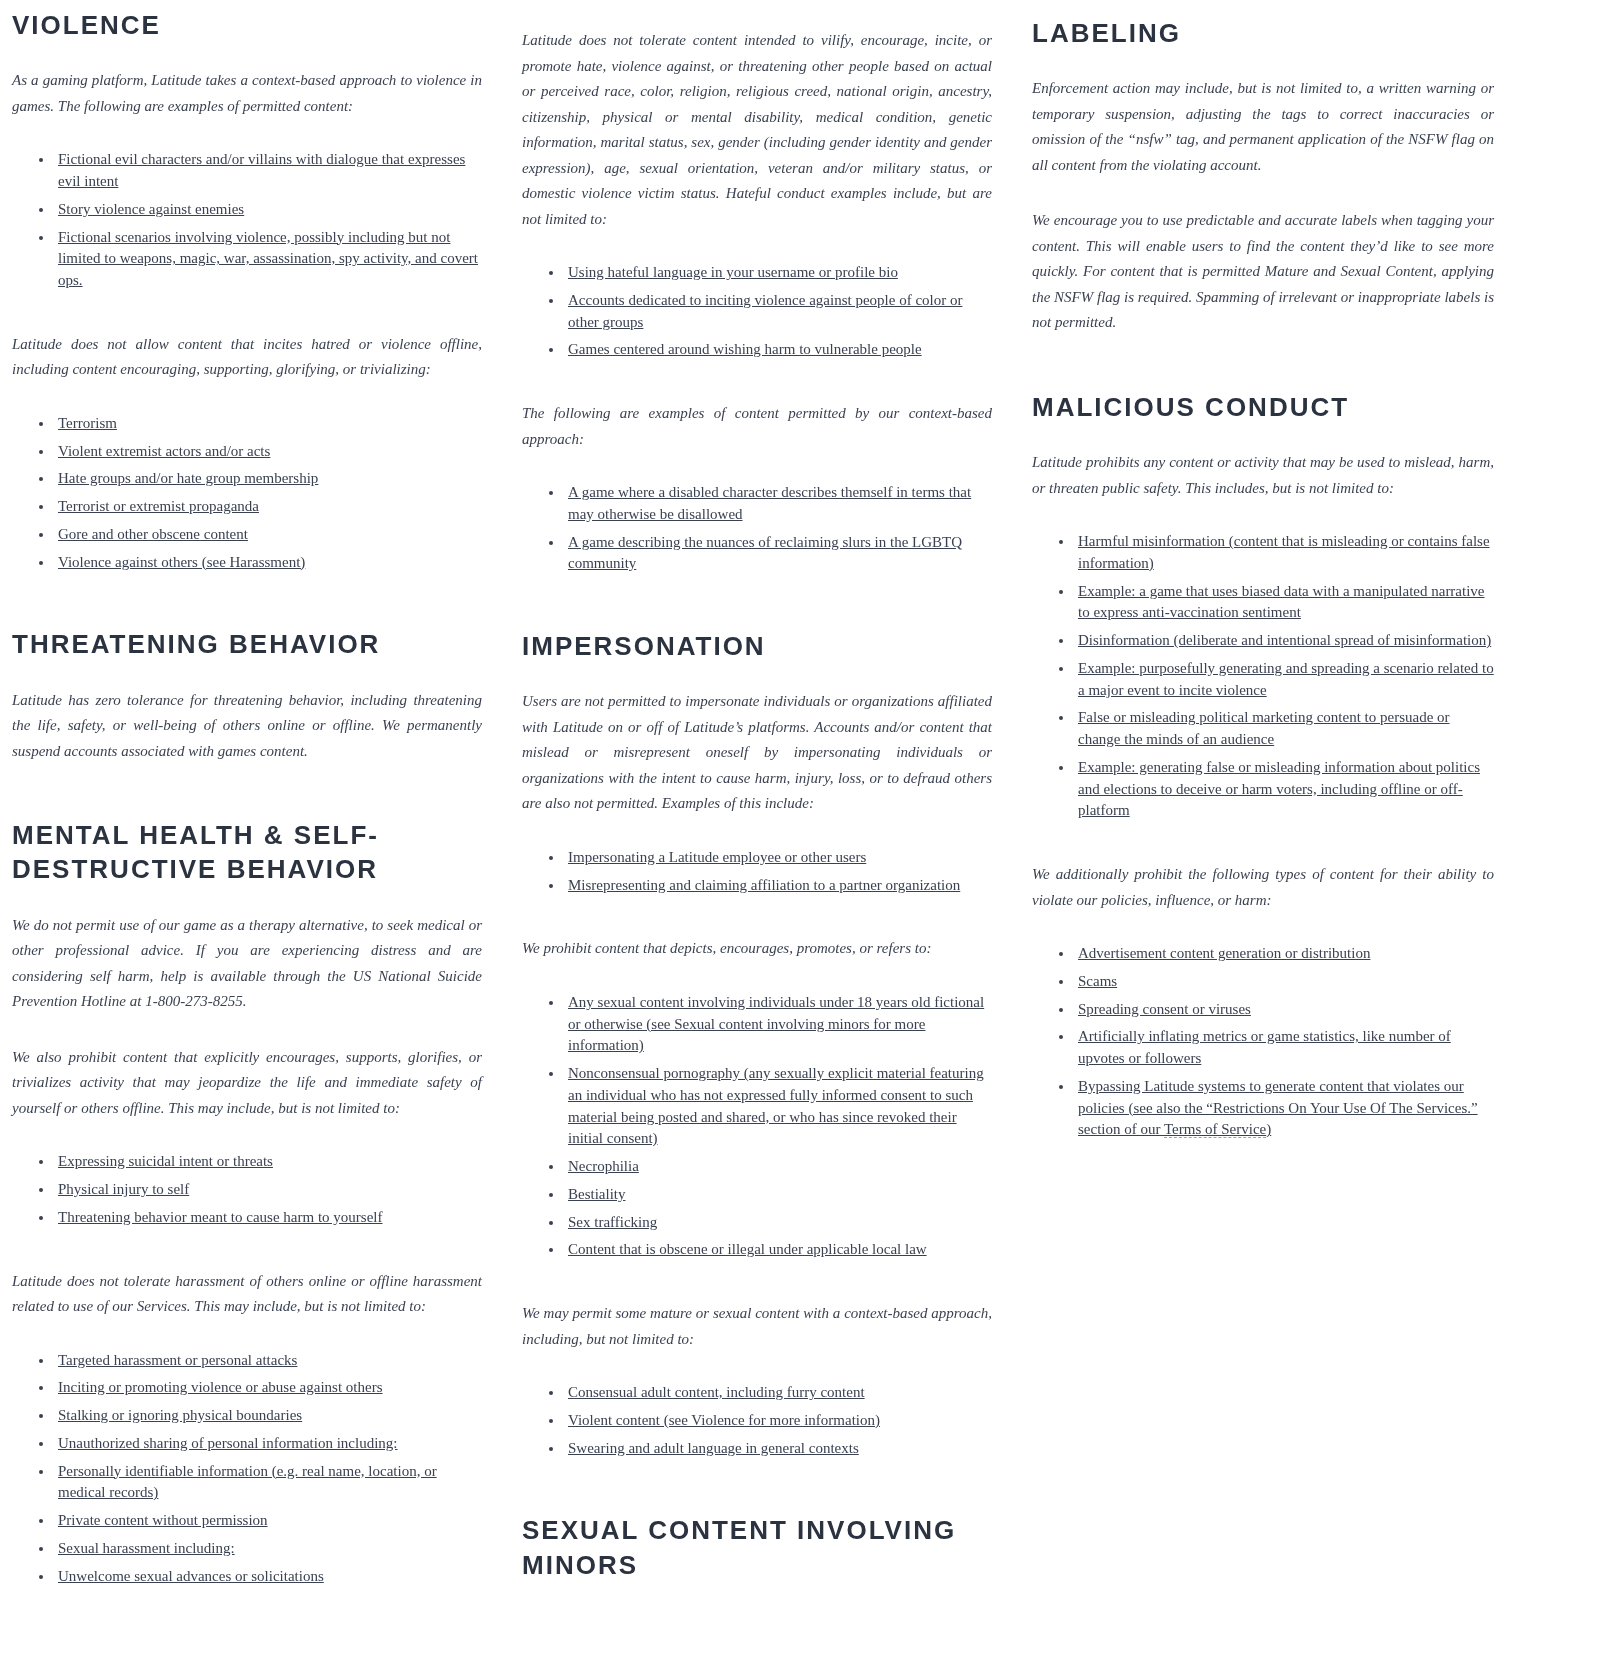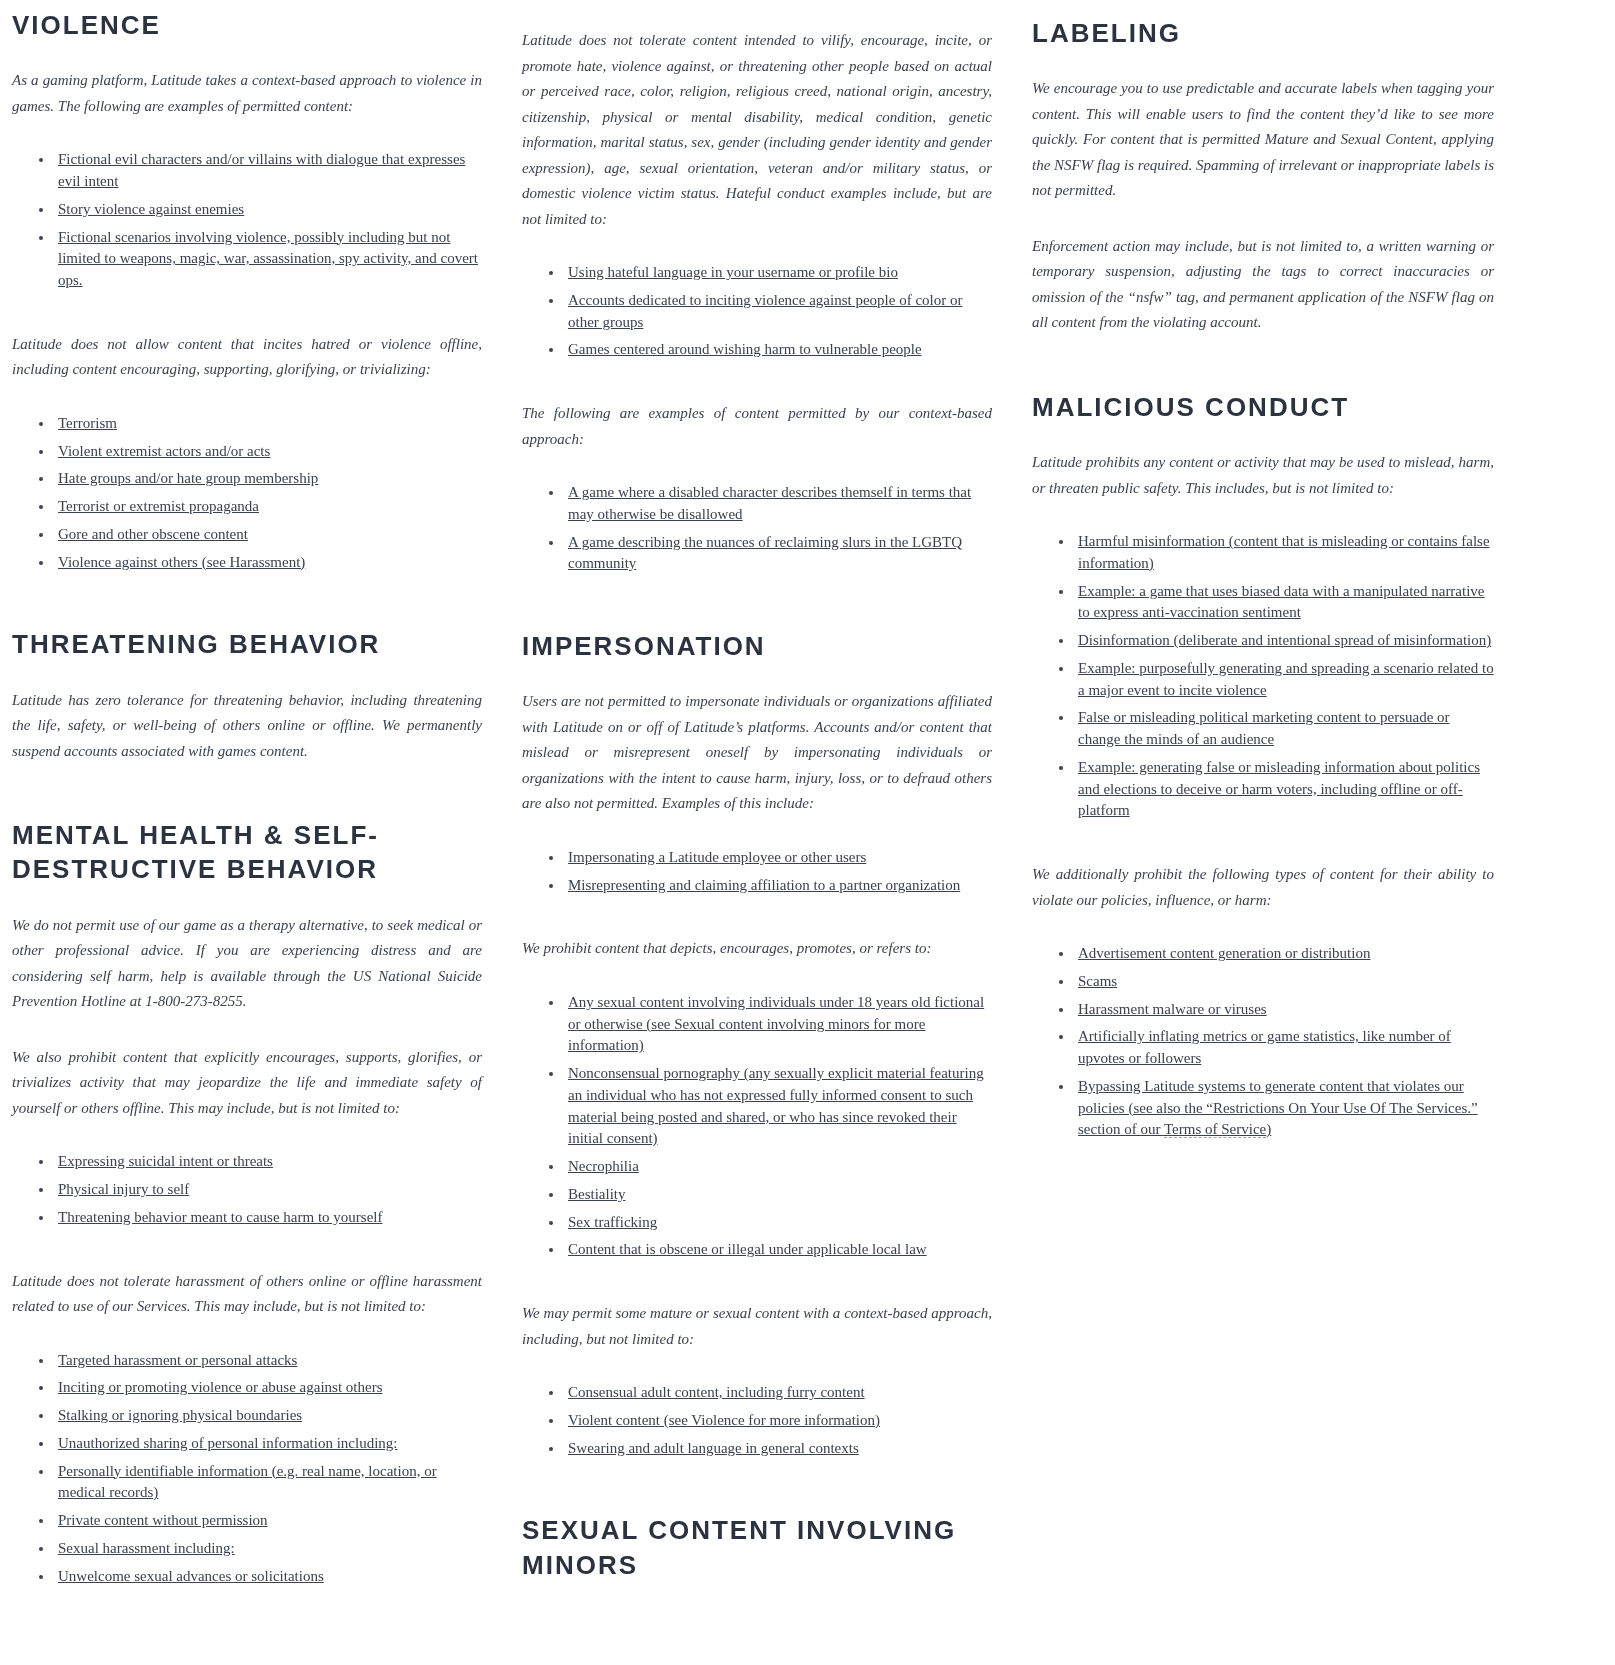--- a/index.html
+++ b/index.html
@@ -126,34 +126,34 @@
       <p class="para">We may permit some mature or sexual content with a context-based approach, including, but not limited to:</p>
       <ul class="bullets">
         <li>Consensual adult content, including furry content</li>
         <li>Violent content (see Violence for more information)</li>
         <li>Swearing and adult language in general contexts</li>
       </ul>
       <h2 class="section-heading">SEXUAL CONTENT INVOLVING MINORS</h2>
     </section>
   <section class="col col-right">
       <h2 class="section-heading">LABELING</h2>
+      <p class="para">Enforcement action may include, but is not limited to, a written warning or temporary suspension, adjusting the tags to correct inaccuracies or omission of the “nsfw” tag, and permanent application of the NSFW flag on all content from the violating account.</p>
       <p class="para">We encourage you to use predictable and accurate labels when tagging your content. This will enable users to find the content they’d like to see more quickly. For content that is permitted Mature and Sexual Content, applying the NSFW flag is required. Spamming of irrelevant or inappropriate labels is not permitted.</p>
-      <p class="para">Enforcement action may include, but is not limited to, a written warning or temporary suspension, adjusting the tags to correct inaccuracies or omission of the “nsfw” tag, and permanent application of the NSFW flag on all content from the violating account.</p>
       <h2 class="section-heading">MALICIOUS CONDUCT</h2>
       <p class="para">Latitude prohibits any content or activity that may be used to mislead, harm, or threaten public safety. This includes, but is not limited to:</p>
       <ul class="bullets">
         <li>Harmful misinformation (content that is misleading or contains false information)</li>
         <li>Example: a game that uses biased data with a manipulated narrative to express anti-vaccination sentiment</li>
         <li>Disinformation (deliberate and intentional spread of misinformation)</li>
         <li>Example: purposefully generating and spreading a scenario related to a major event to incite violence</li>
         <li>False or misleading political marketing content to persuade or change the minds of an audience</li>
         <li>Example: generating false or misleading information about politics and elections to deceive or harm voters, including offline or off-platform</li>
       </ul>
       <p class="para">We additionally prohibit the following types of content for their ability to violate our policies, influence, or harm:</p>
       <ul class="bullets">
         <li>Advertisement content generation or distribution</li>
         <li>Scams</li>
-        <li>Harassment malware or viruses</li>
+        <li>Spreading consent or viruses</li>
         <li>Artificially inflating metrics or game statistics, like number of upvotes or followers</li>
         <li><span>Bypassing Latitude systems to generate content that violates our policies (see also the “Restrictions On Your Use Of The Services.” section of our </span><a class="tos-link" href="#">Terms of Service</a><span>)</span></li>
       </ul>
     </section>
 </main>
 
 </body></html>

